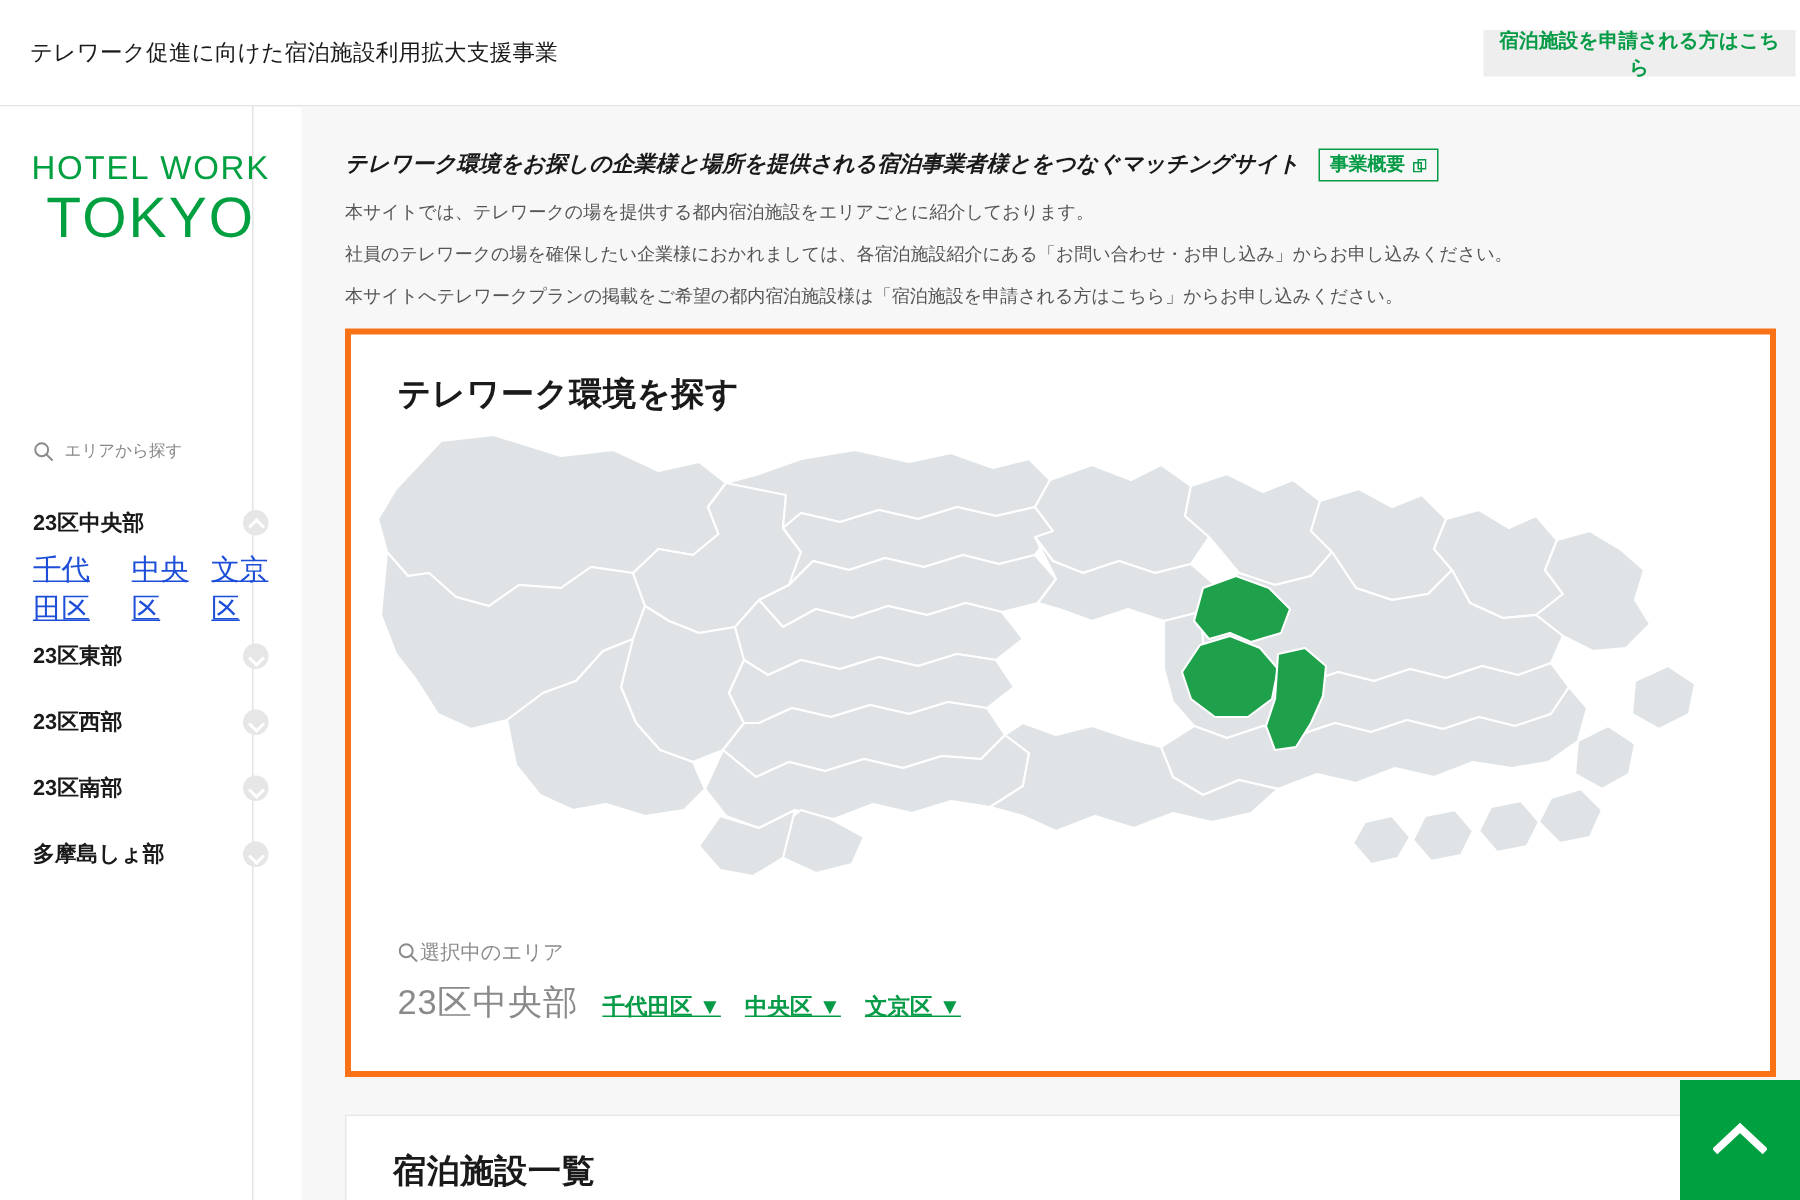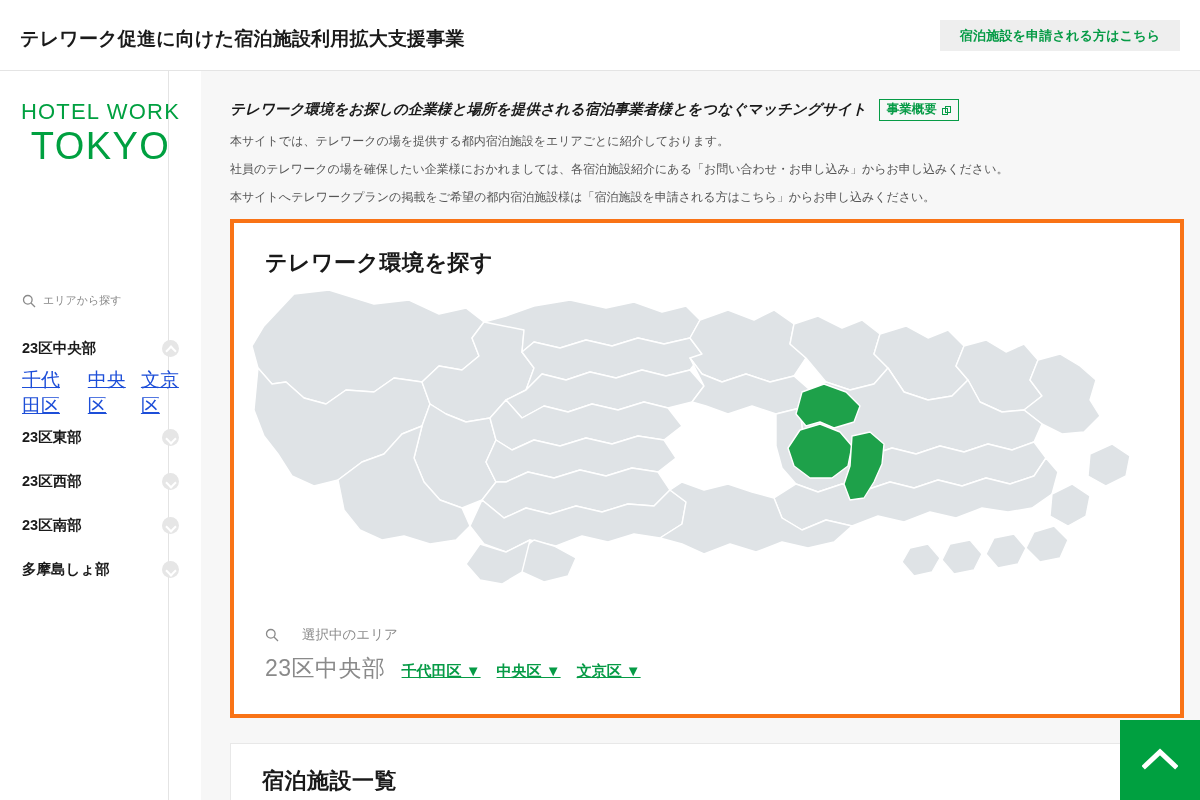--- a/index.html
+++ b/index.html
@@ -13,26 +13,26 @@
 
   
   .topbar {
     position: absolute; left: 0; top: 0;
     width: 1200px; height: 71px;
     background: #ffffff;
     border-bottom: 1px solid #e4e4e4;
   }
   .topbar-title {
     position: absolute; left: 20px; top: 26px;
-    font-size: 19px; font-weight: bold; color: #1a1a1a;
+    font-size: 15px; font-weight: normal; color: #1a1a1a;
     letter-spacing: .2px;
   }
   .apply-button {
-    position: absolute; right: 20px; top: 20px;
-    width: 240px; height: 31px;
+    position: absolute; right: 3px; top: 20px;
+    width: 208px; height: 31px;
     background: #eeeeee;
     color: #069b46;
     font-size: 13px; font-weight: bold;
     display: flex; align-items: center; justify-content: center;
     cursor: pointer; border: none;
     letter-spacing: .2px;
   }
 
   
   .sidebar {
@@ -120,21 +120,21 @@
   .card-title {
     font-size: 22px; font-weight: bold; color: #1a1a1a;
     padding: 25px 0 0 31px; letter-spacing: .5px;
   }
   .map-wrap {
     position: relative; width: 100%; height: 340px; margin-top: 8px;
   }
   .map-wrap svg { position: absolute; left: 0; top: 0; }
   .selected-block { padding: 0 0 30px 31px; }
   .selected-label {
-    display: flex; align-items: center; gap: 23px;
+    display: flex; align-items: center; gap: 1px;
     color: #8a8a8a; font-size: 13.5px;
   }
   .selected-row {
     display: flex; align-items: baseline; gap: 16px; margin-top: 9px;
   }
   .selected-area {
     font-size: 23px; color: #8a8a8a; letter-spacing: .5px;
   }
   .selected-ward {
     font-size: 15px; font-weight: bold; color: #069b46;

